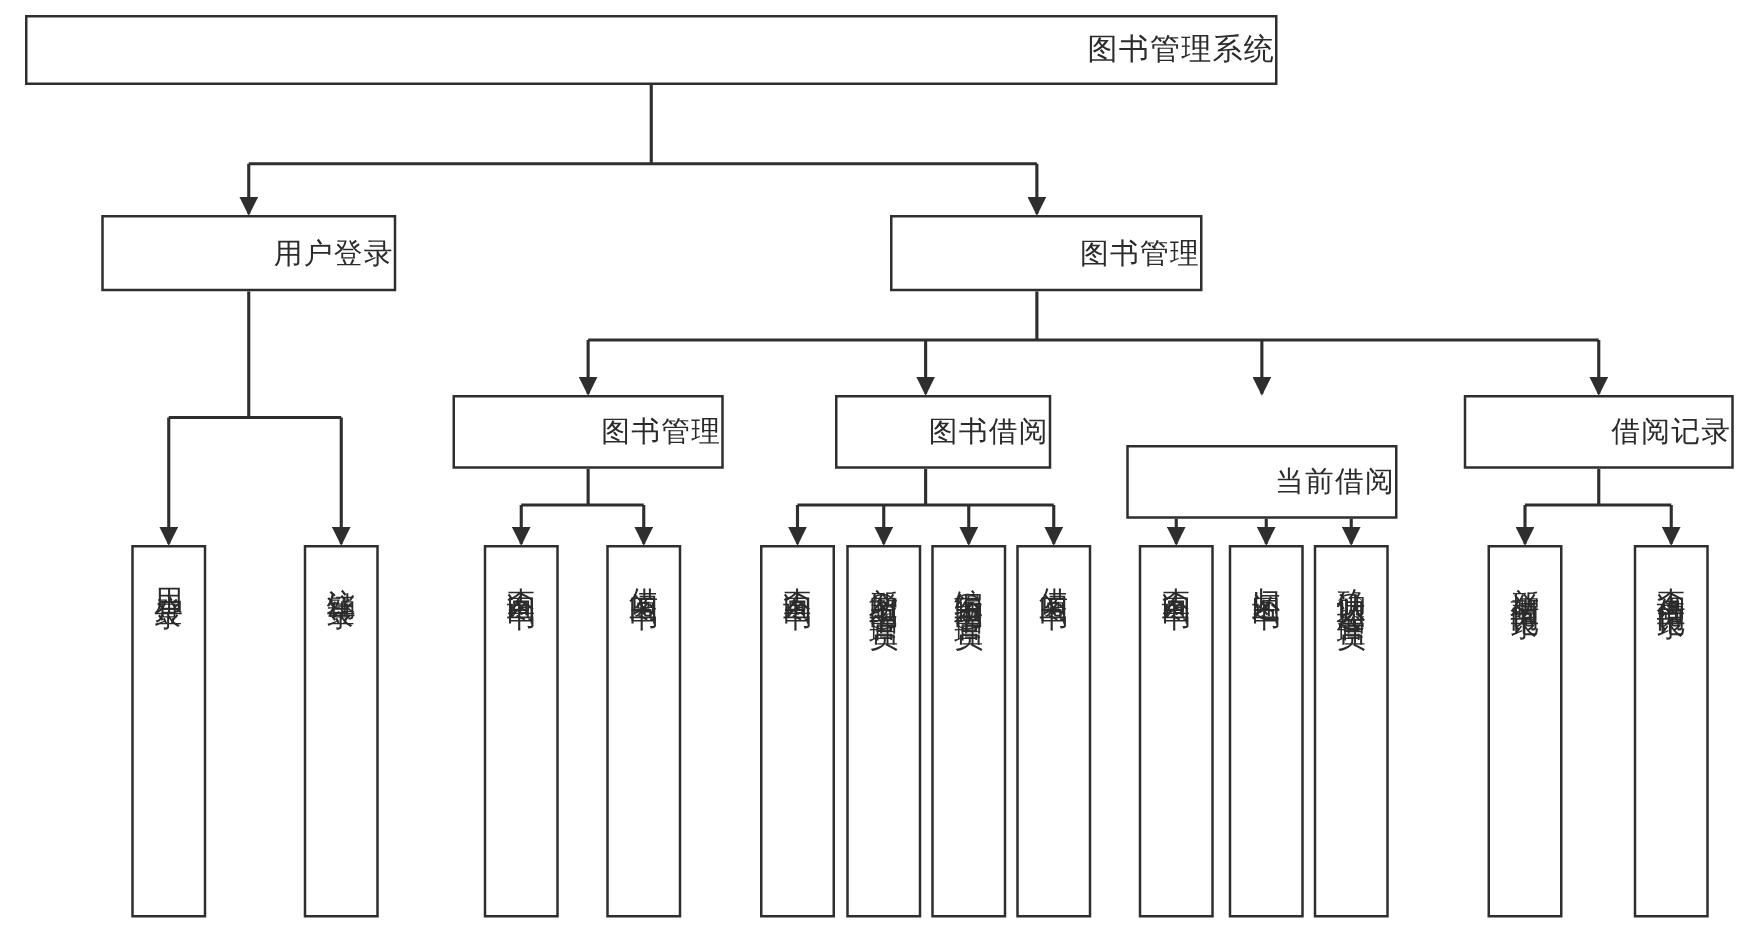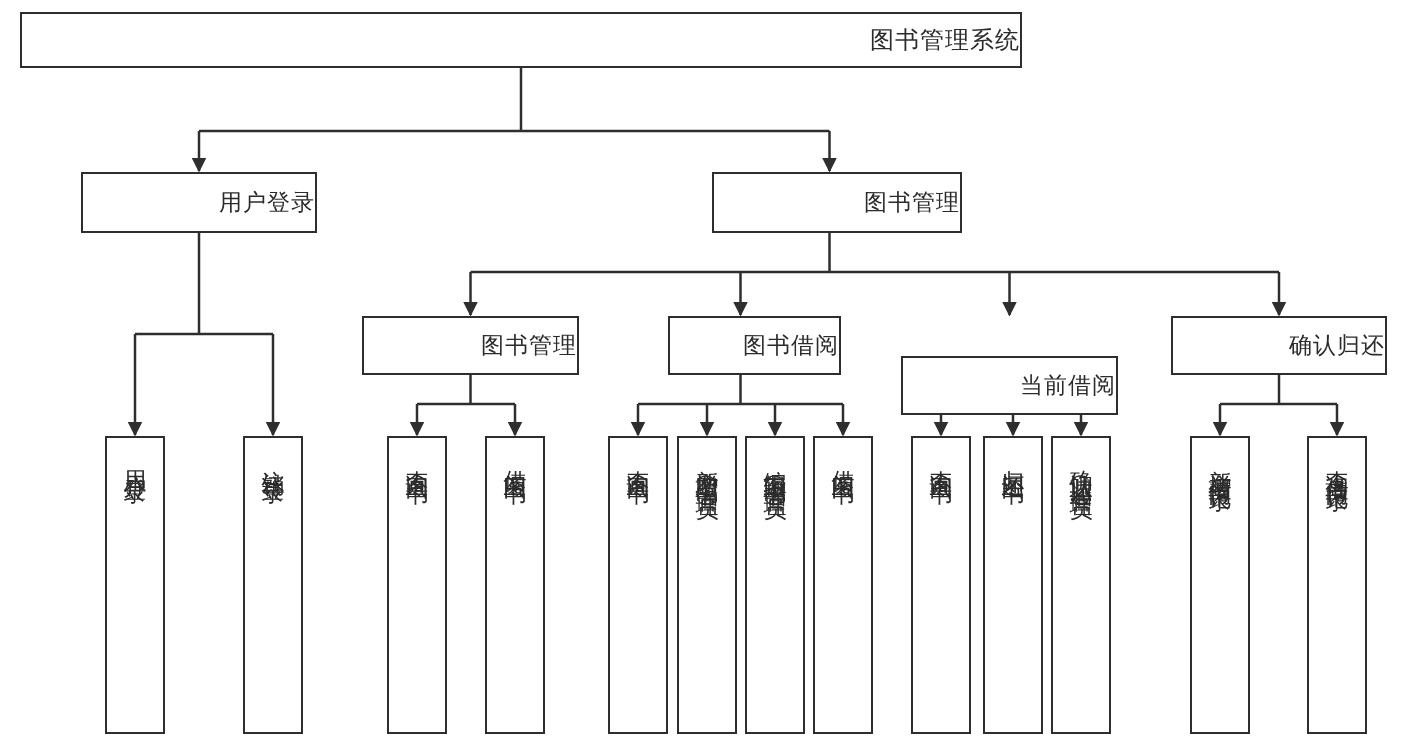--- a/index.html
+++ b/index.html
@@ -131,21 +131,21 @@
       <div class="node horiz" style="left: 362px; top: 316px; width: 217px; height: 59px;">
         <span class="label">图书管理</span>
       </div>
       <div class="node horiz" style="left: 632px; top: 316px; width: 173px; height: 59px; margin-left: 36px;">
         <span class="label">图书借阅</span>
       </div>
       <div class="node horiz" style="left: 901px; top: 316px; width: 217px; height: 59px; margin-top: 40px;">
         <span class="label">当前借阅</span>
       </div>
       <div class="node horiz" style="left: 1171px; top: 316px; width: 216px; height: 59px;">
-        <span class="label">确认归还</span>
+        <span class="label">借阅记录</span>
       </div>
       <div class="node vert" style="left: 105px; top: 436px; width: 60px; height: 298px;">
         <span class="label">用户登录</span>
       </div>
       <div class="node vert" style="left: 243px; top: 436px; width: 60px; height: 298px;">
         <span class="label">注销登录</span>
       </div>
       <div class="node vert" style="left: 387px; top: 436px; width: 60px; height: 298px;">
         <span class="label">查询图书</span>
       </div>

